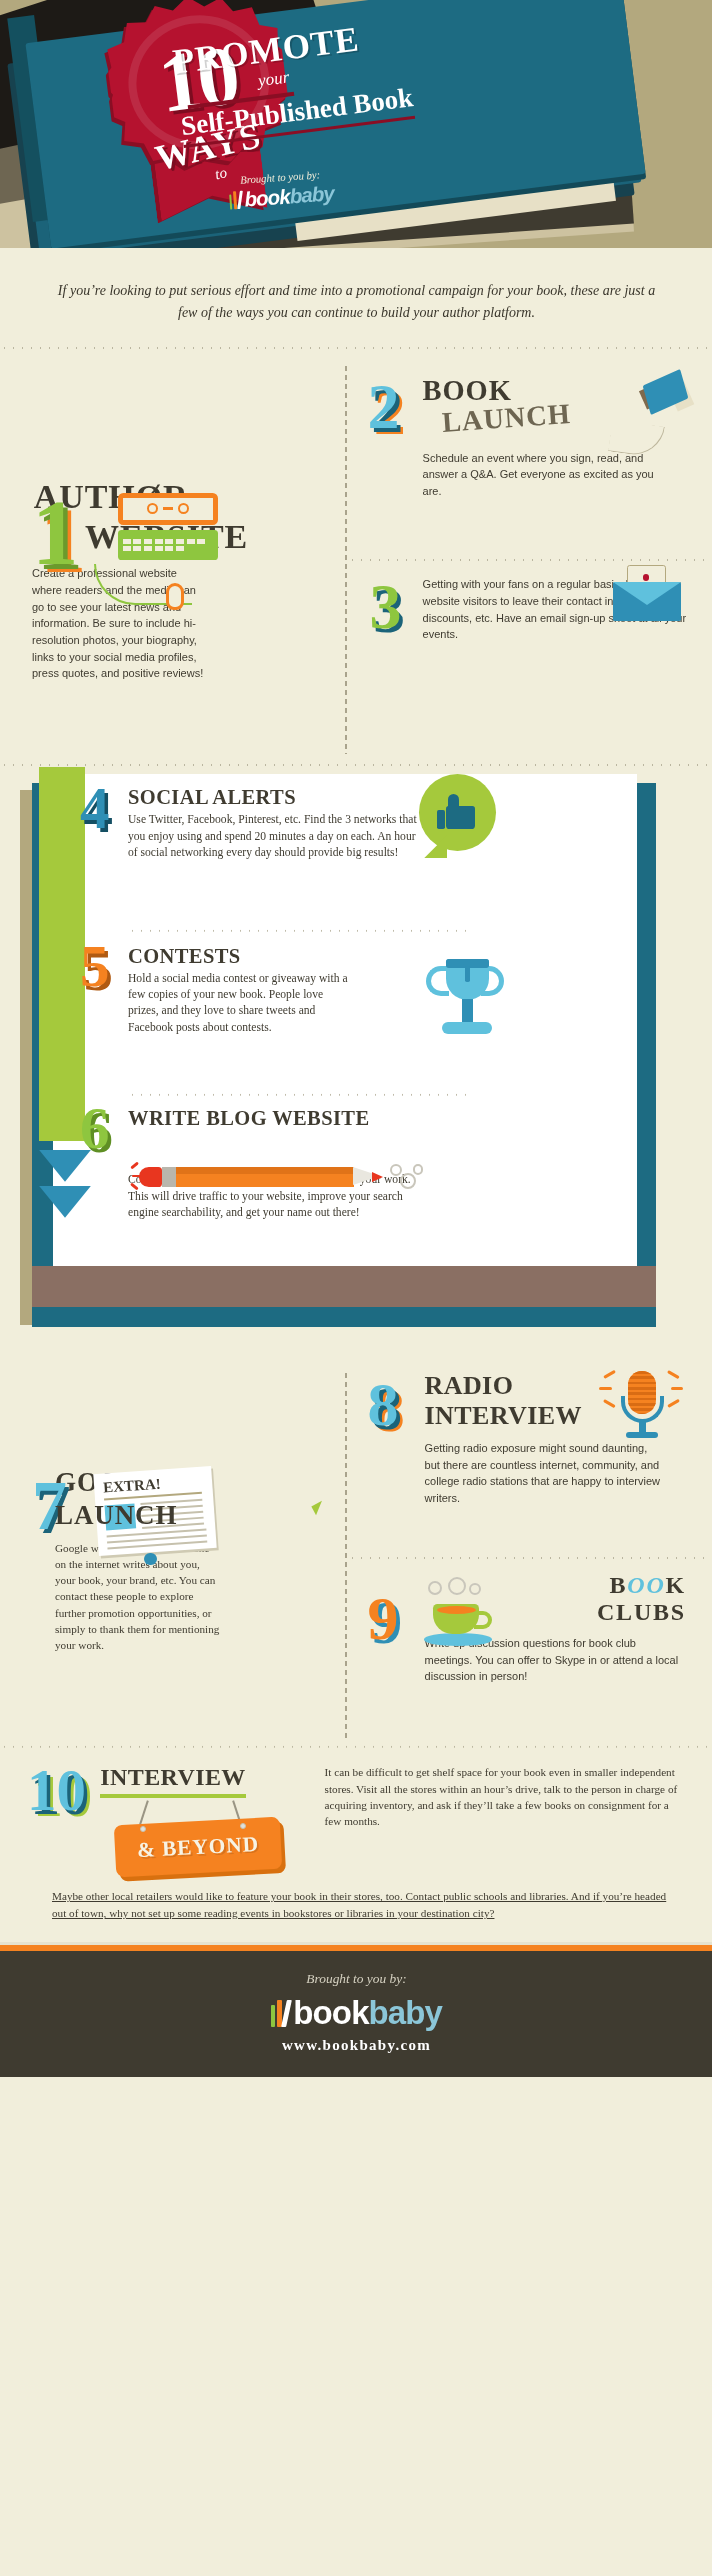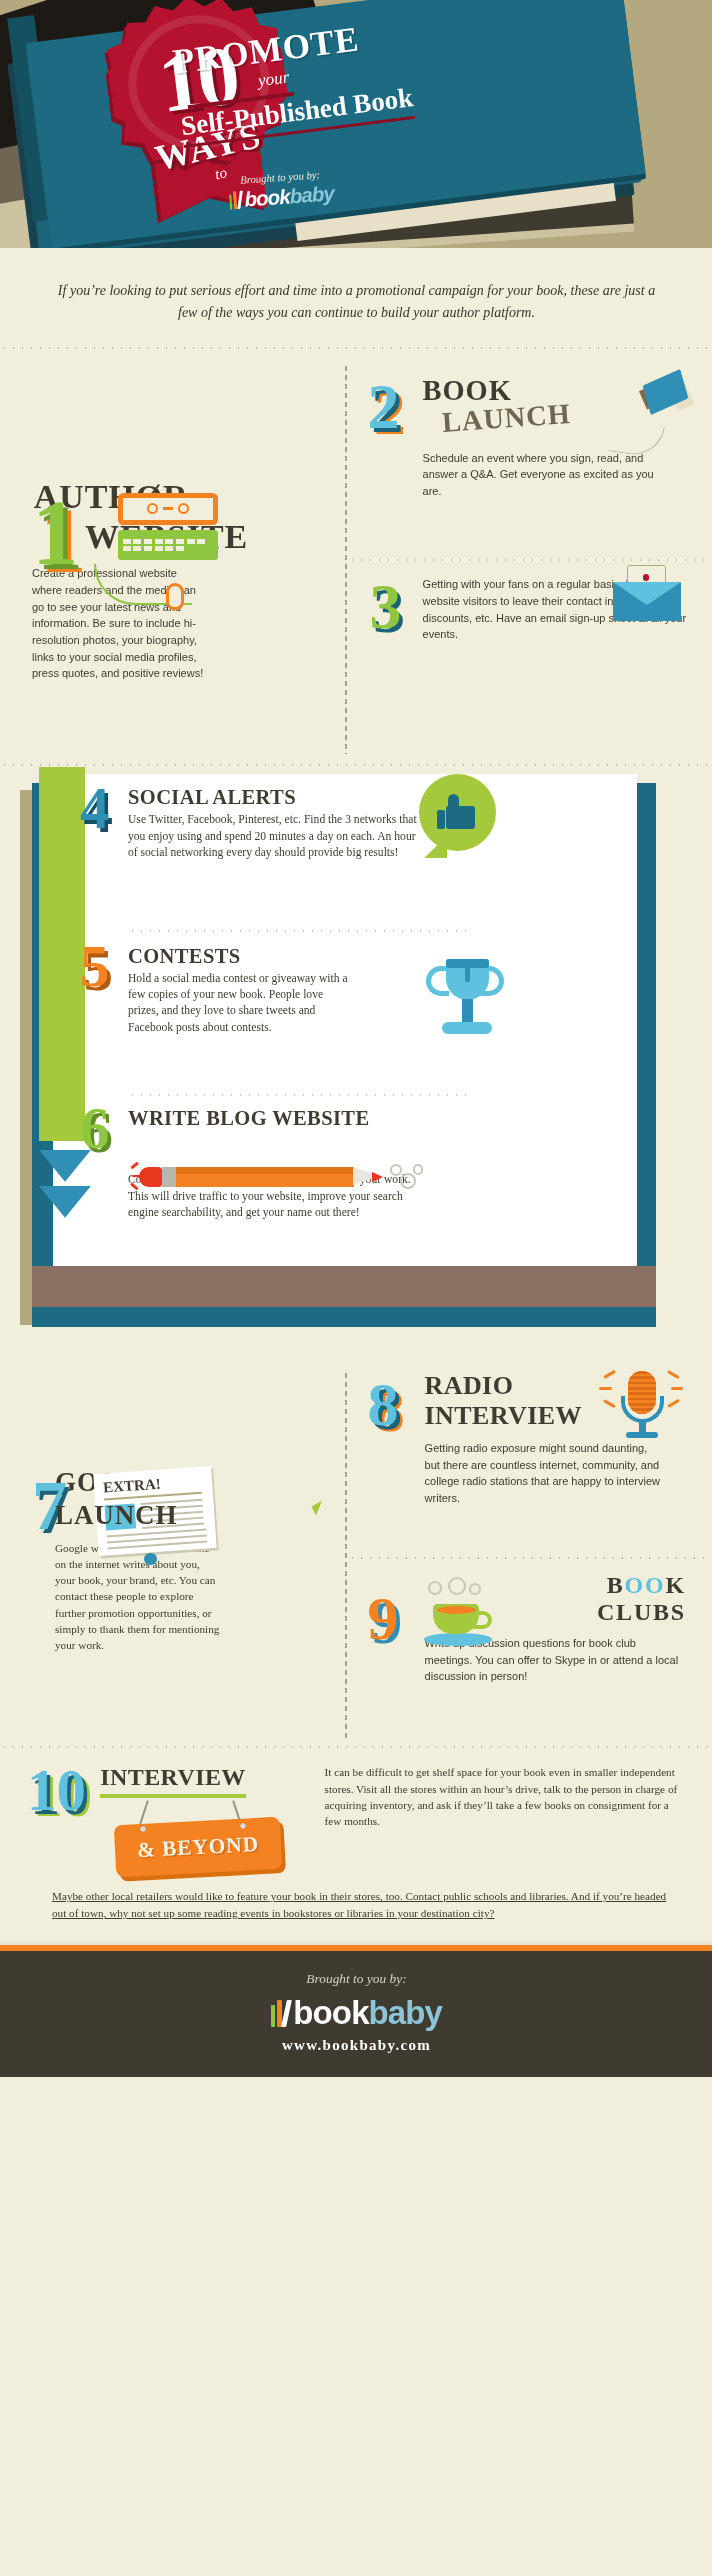--- a/index.html
+++ b/index.html
@@ -266,21 +266,21 @@
               border-top:none; border-radius:0 0 23px 23px; }
   .mic-stem { position:absolute; left:27px; top:55px; width:7.1px; height:12.5px; background:#2f8fb5; }
   .mic-base { position:absolute; left:14.3px; top:66px; width:32px; height:6.2px; background:#2f8fb5; border-radius:3.6px; }
   .mic-ray  { position:absolute; height:2.7px; background:#f58220; border-radius:1.8px; }
 
   .item9 { position:relative; min-height:169px; padding-left:57px; }
   .n9 { position:absolute; left:0; top:19.6px; font-size:62px; color:#f58220;
         text-shadow:3.6px 3.6px 0 #2f8fb5; font-family:"Liberation Serif",serif; font-weight:bold; }
   .h-book-clubs { font-family:"Liberation Serif",serif; font-weight:bold; font-size:24px; letter-spacing:1.8px;
                   color:#3f3b30; text-align:right; }
-  .oo { color:#5fc1dd; }
+  .oo { color:#5fc1dd;font-style:italic; }
   .teacup { position:absolute; left:53px; top:9px; width:89px; height:64px; }
   .cup { position:absolute; left:12.5px; top:23px; width:46px; height:30px; background:#a5c93c;
          border-radius:4.5px 4.5px 19.6px 19.6px; }
   .cup-tea { position:absolute; left:16px; top:25px; width:39px; height:8px; background:#f58220; border-radius:50%; }
   .cup-handle { position:absolute; left:53px; top:30px; width:18px; height:18px; border:4.5px solid #a5c93c;
                 border-left:none; border-radius:0 10.7px 10.7px 0; }
   .saucer { position:absolute; left:3.6px; top:52px; width:68px; height:12.5px; background:#5fc1dd; border-radius:50%; }
   .steam b { position:absolute; border:2.2px solid #c9c6bb; border-radius:50%; display:block; }
 
   

